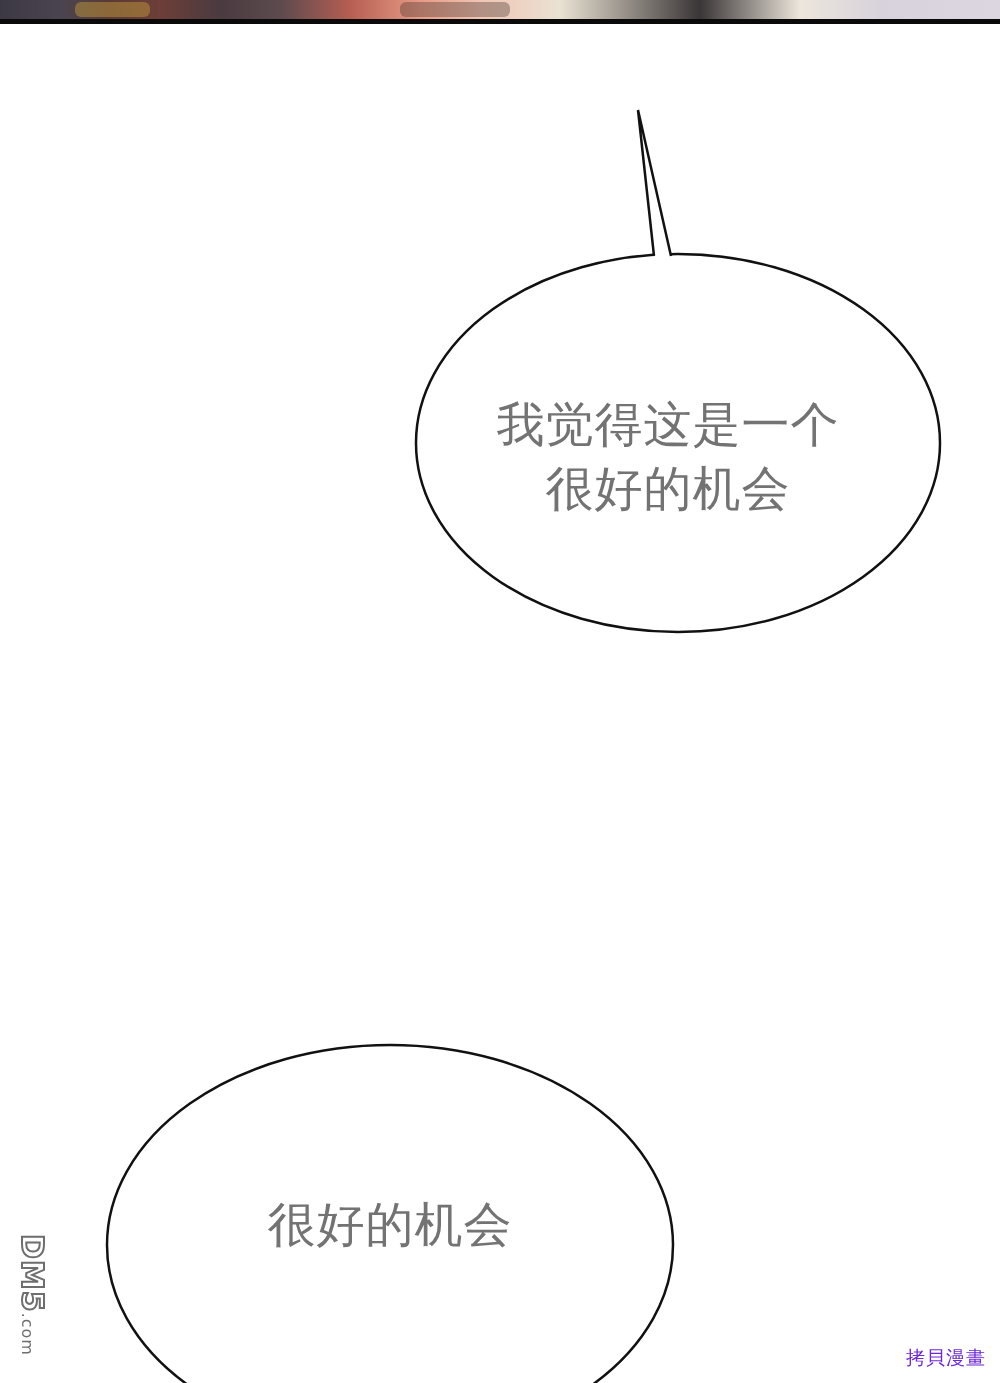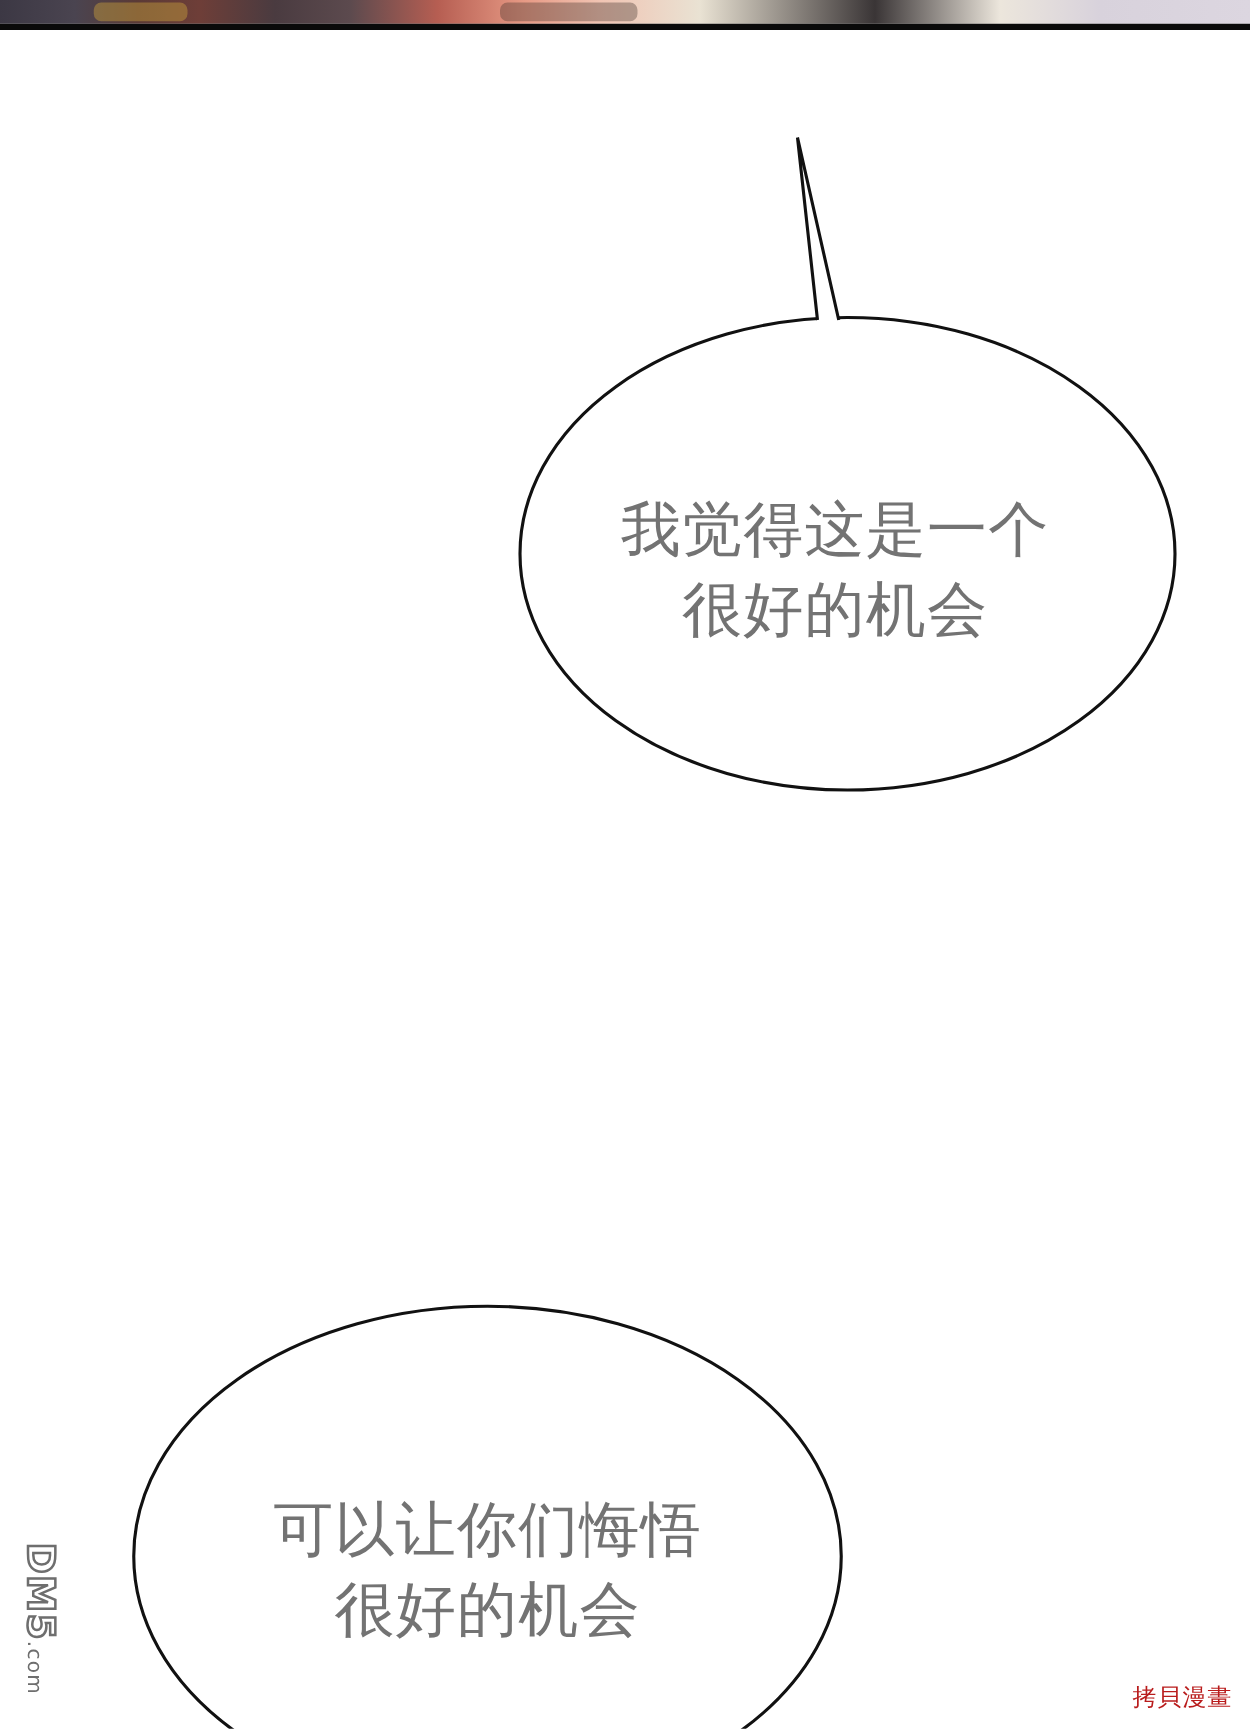--- a/index.html
+++ b/index.html
@@ -75,21 +75,21 @@
       font-size: 16px;
       -webkit-text-stroke: 0;
       color: #6e6e6e;
       font-weight: normal;
     }
     .watermark-right {
       position: absolute;
       right: 14px;
       bottom: 12px;
       font-size: 19px;
-      color: #b91c1c;
+      color: #6d28d9;
       letter-spacing: 1px;
     }
   </style>
 </head>
 <body>
 
 <div class="top-strip">
   <div class="top-strip-ornament" style="left:75px;width:75px;background:rgba(200,160,60,0.45);"></div>
   <div class="top-strip-ornament" style="left:400px;width:110px;background:rgba(60,45,40,0.35);"></div>
 </div>
@@ -104,21 +104,20 @@
 
   <ellipse cx="390" cy="1245" rx="283" ry="200" fill="#ffffff" stroke="#111111" stroke-width="2.5"></ellipse>
 </svg>
 
 <div class="bubble-text" style="left:478px; top:392px; width:380px;">
   <span class="line">我觉得这是一个</span>
   <span class="line">很好的机会</span>
 </div>
 
 <div class="bubble-text" style="left:200px; top:1192px; width:380px;">
-  <span class="line">可以让你们悔悟</span>
   <span class="line">很好的机会</span>
 </div>
 
 <div class="watermark-left">
   <div class="watermark-left-text">
     <span>DM5</span><span class="small">.com</span>
   </div>
 </div>
 
 <div class="watermark-right">拷貝漫畫</div>

